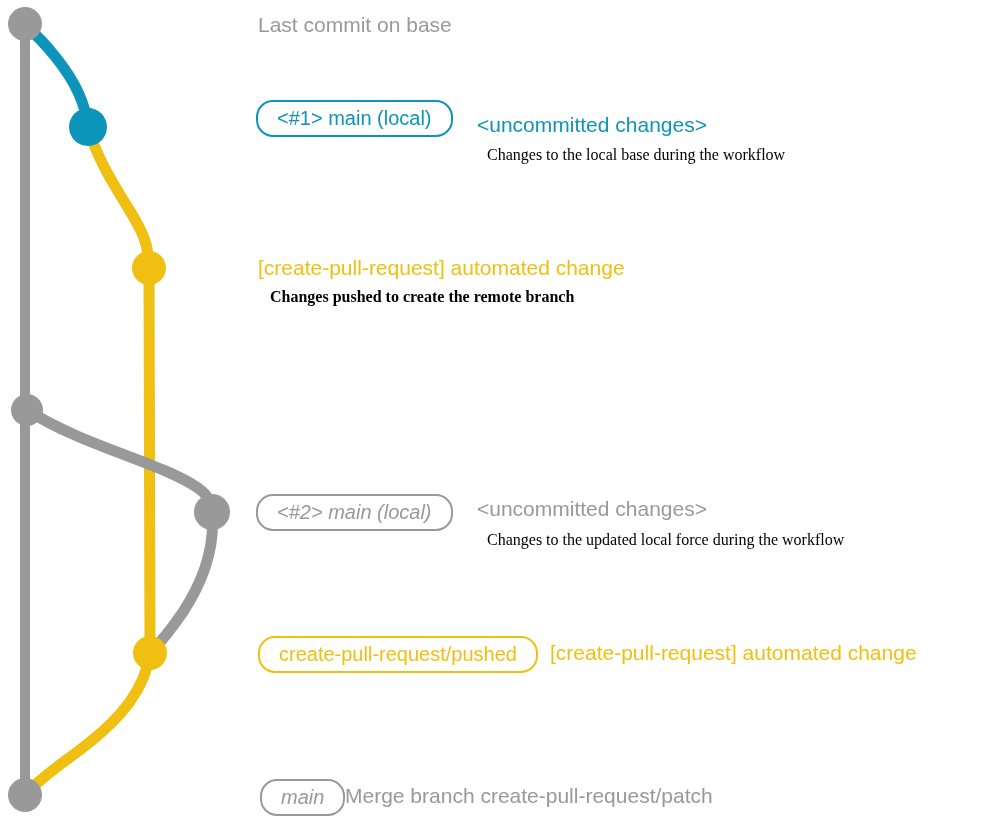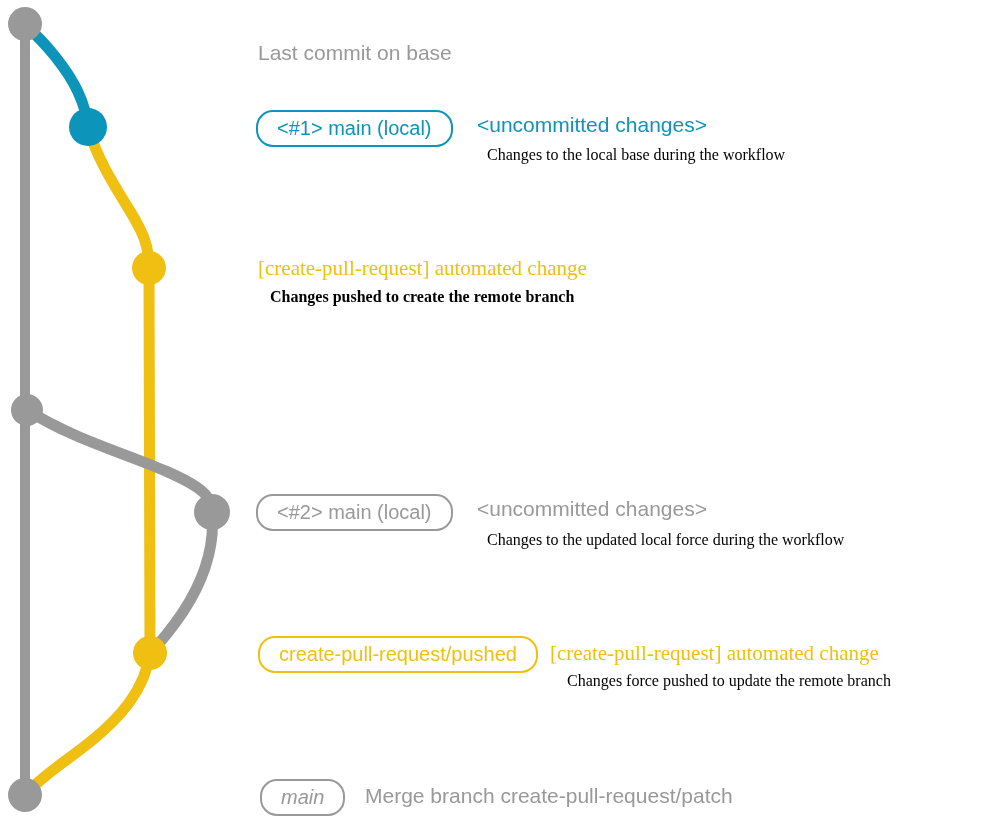--- a/index.html
+++ b/index.html
@@ -6,51 +6,51 @@
   .stage {
     position:relative; width:981px; height:827px;
     background:var(--background, #fff);
     font-family:"Liberation Sans", sans-serif;
     overflow:hidden;
   }
   .graph { position:absolute; left:0; top:0; }
   .h { position:absolute; font-size:21px; white-space:nowrap; }
   .h-gray   { color:var(--gray); }
   .h-blue   { color:var(--blue); }
-  .h-yellow { color:var(--yellow);font-family:Liberation Serif, serif; }
+  .h-yellow { color:var(--yellow); }
   .caption {
     position:absolute; font-family:"Liberation Serif", serif;
     font-size:16px; color:var(--text); white-space:nowrap;
   }
   .badge {
     position:absolute; box-sizing:border-box; height:37px;
     border:2px solid; border-radius:17px;
     font-size:20px; line-height:33px; padding:0 19px; white-space:nowrap;
     background:var(--background, #fff);
   }
   .badge-blue   { color:var(--blue);   border-color:var(--blue); }
   .badge-gray   { color:var(--gray);   border-color:var(--gray); }
   .badge-yellow { color:var(--yellow); border-color:var(--yellow); }
 
   
-  #h-last-commit      { left:258px; top:13px;margin-top:28px; }
-  #badge-main-1       { left:256px; top:110px; }
+  #h-last-commit      { left:258px; top:13px; }
+  #badge-main-1       { left:256px; top:100px; }
   #h-uncommitted-1    { left:477px; top:113px; }
   #cap-local-base-1   { left:487px; top:146px; }
   #h-automated-1      { left:258px; top:256px; }
   #cap-pushed         { left:270px; top:288px;font-weight:bold; }
   #h-new-commit       { left:258px; top:399px; }
-  #badge-main-2       { left:256px; top:494px; }
+  #badge-main-2       { left:256px; top:494px;font-style:italic; }
   #h-uncommitted-2    { left:477px; top:497px; }
   #cap-local-base-2   { left:487px; top:531px; }
   #badge-patch        { left:258px; top:636px; }
   #h-automated-2      { left:550px; top:641px; }
   #cap-force-pushed   { left:567px; top:672px; }
   #badge-main-3       { left:260px; top:779px;font-style:italic; }
-  #h-merge            { left:345px; top:784px;margin-left:20px; }
+  #h-merge            { left:345px; top:784px; }
 </style>
 </head>
 <body>
 
 <div class="stage">
 
   <svg class="graph" width="250" height="827" viewBox="0 0 250 827">
 
     <path d="M 25 24 L 25 795" fill="none" stroke-width="10" stroke-linecap="round" stroke="#999999"></path>
     <path d="M 25 25 C 45 42 68 70 78 92 C 84 105 87 116 88 127" fill="none" stroke-width="11" stroke-linecap="round" stroke="#0D94BA"></path>
@@ -77,18 +77,17 @@
   <div id="h-automated-1" class="h h-yellow">[create-pull-request] automated change</div>
   <div id="cap-pushed" class="caption">Changes pushed to create the remote branch</div>
 
 
   <div id="badge-main-2" class="badge badge-gray">&lt;#2&gt; main (local)</div>
   <div id="h-uncommitted-2" class="h h-gray">&lt;uncommitted changes&gt;</div>
   <div id="cap-local-base-2" class="caption">Changes to the updated local force during the workflow</div>
 
   <div id="badge-patch" class="badge badge-yellow">create-pull-request/pushed</div>
   <div id="h-automated-2" class="h h-yellow">[create-pull-request] automated change</div>
-  <div id="cap-force-pushed" class="caption">Changes force pushed to update the remote branch</div>
 
   <div id="badge-main-3" class="badge badge-gray">main</div>
   <div id="h-merge" class="h h-gray">Merge branch create-pull-request/patch</div>
 
 </div>
 
 </body></html>

